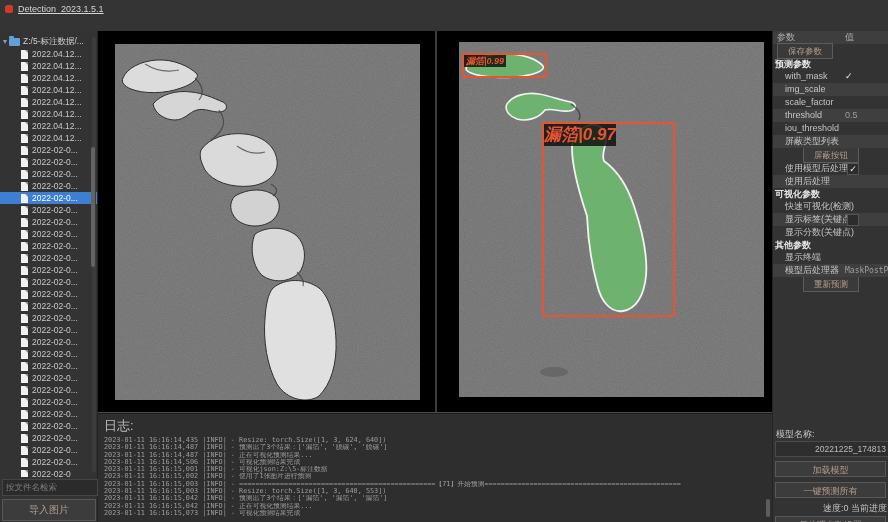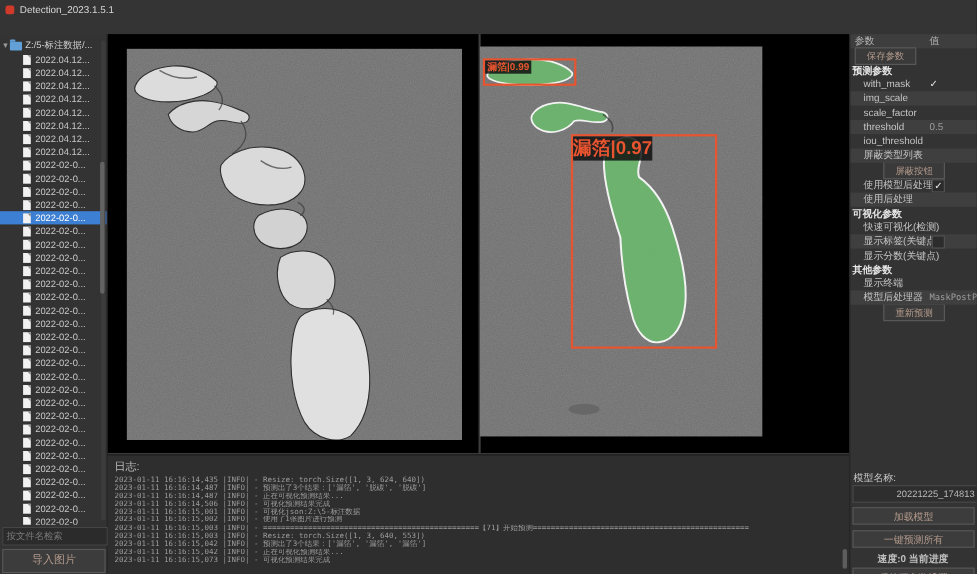--- a/index.html
+++ b/index.html
@@ -1,20 +1,20 @@
 <!DOCTYPE html>
 <html><head>
 <meta charset="utf-8">
 <style>
   html,body{margin:0;padding:0;background:#222;}
   #app{position:relative;width:888px;height:522px;background:#343434;overflow:hidden;
        font-family:"Liberation Sans","DejaVu Sans",sans-serif;color:#cccccc;}
   
   .titlebar{position:absolute;left:0;top:0;width:792px;height:17px;background:#343434;
-            display:flex;align-items:center;font-size:9px;color:#d6d6d6;}
+            display:flex;align-items:center;font-size:9px;color:#d6d6d6;text-decoration:underline;}
   .logo{width:8px;height:8px;background:#cf3a2b;border-radius:2px;margin:0 5px 0 5px;}
   .menubar{position:absolute;left:0;top:17px;width:888px;height:14px;background:#363636;
            border-bottom:1px solid #2a2a2a;display:flex;align-items:center;font-size:10px;color:#cfcfcf;}
   .menu-item{padding:0 9px;}
   
   .sidebar{position:absolute;left:0;top:31px;width:97px;height:491px;background:#333333;
            border-right:1px solid #232323;}
   .tree-wrap{position:absolute;left:0;top:0;width:97px;height:446px;overflow:hidden;}
   .tree-root{display:flex;align-items:center;height:13px;padding-left:3px;font-size:8.5px;color:#d2d2d2;margin-top:4px;}
   .caret{color:#9a9a9a;font-size:8px;margin-right:2px;}
@@ -28,32 +28,32 @@
   .tree-scroll{position:absolute;right:1px;top:6px;width:4px;height:436px;background:#3c3c3c;border-radius:2px;}
   .tree-thumb{position:absolute;right:1px;top:110px;width:4px;height:120px;background:#636363;border-radius:2px;}
   .search-box{position:absolute;left:2px;top:448px;width:91px;height:15px;background:#2b2b2b;border:1px solid #454545;
               color:#7b7b7b;font-size:8.5px;line-height:15px;padding-left:3px;}
   .import-btn{position:absolute;left:2px;top:468px;width:92px;height:20px;background:#3c3c3c;border:1px solid #585858;
               color:#b49b8d;font-size:10px;text-align:center;line-height:20px;}
   
   .viewer{position:absolute;left:98px;top:31px;width:674px;height:381px;background:#000;border-bottom:1px solid #4a4a4a;}
   .img-panel{position:absolute;overflow:hidden;}
   .left-img{left:17px;top:13px;width:305px;height:356px;}
-  .right-img{left:338px;top:11px;width:257px;height:355px;}
+  .right-img{left:361px;top:11px;width:305px;height:355px;font-style:italic;}
   .panel-divider{position:absolute;left:337px;top:0;width:2px;height:381px;background:#3d3d3d;}
   .img-panel svg{display:block;}
   
   .dbox{position:absolute;border:2px solid #e8542f;box-sizing:border-box;}
   .dlabel{position:absolute;left:0px;top:0px;background:rgba(12,12,12,0.82);color:#e8542f;
           font-weight:bold;font-size:9px;line-height:12px;padding:0 2px;white-space:nowrap;}
   .dlabel.big{font-size:17px;line-height:22px;padding:0 0;}
   
   .log{position:absolute;left:98px;top:413px;width:674px;height:109px;background:#2e2e2e;
        border-top:1px solid #1c1c1c;overflow:hidden;}
-  .log-title{font-size:10px;color:#bdbdbd;padding:3px 0 2px 6px;}
+  .log-title{font-size:13px;color:#bdbdbd;padding:3px 0 2px 6px;}
   .log-lines{padding-left:6px;}
   .log-line{font-family:"DejaVu Sans Mono","Liberation Mono",monospace;font-size:6.8px;line-height:7.3px;
             color:#9d9d9d;white-space:pre;overflow:hidden;}
   .log-scroll-thumb{position:absolute;right:2px;bottom:6px;width:4px;height:18px;background:#5d5d5d;border-radius:2px;}
   
   .rpanel{position:absolute;left:772px;top:31px;width:116px;height:491px;background:#333333;
           border-left:1px solid #242424;overflow:hidden;}
   .phead{display:flex;height:13px;background:#3e3e3e;font-size:9px;color:#b5b5b5;align-items:center;}
   .phead .col-param{padding-left:4px;width:68px;}
   .psec{height:12px;line-height:12px;font-size:9px;font-weight:bold;color:#e6e6e6;padding-left:2px;}
@@ -71,21 +71,21 @@
         padding:0 10px;font-family:inherit;}
   
   .model-label{position:absolute;left:3px;top:397px;font-size:9px;color:#c8c8c8;}
   .model-name{position:absolute;left:2px;top:410px;width:110px;height:14px;background:#2e2e2e;border:1px solid #4a4a4a;
               font-size:8.5px;color:#bbbbbb;line-height:14px;text-align:right;padding-right:3px;white-space:nowrap;overflow:hidden;}
   .big-btn{position:absolute;left:2px;width:111px;height:16px;background:#3c3c3c;border:1px solid #585858;
            color:#b49b8d;font-size:9px;text-align:center;line-height:16px;box-sizing:border-box;}
   .load-btn{top:430px;}
   .predict-all-btn{top:451px;}
   .speed-text{position:absolute;left:0;top:471px;width:114px;font-size:9px;color:#c0c0c0;white-space:nowrap;
-              overflow:hidden;text-align:center;font-weight:bold;}
+              overflow:hidden;text-align:right;}
   .post-btn{top:485px;}
 </style>
 </head>
 <body>
 
 <div id="app">
 
   <div class="titlebar">
     <div class="logo"></div>
     <span>Detection_2023.1.5.1</span>

